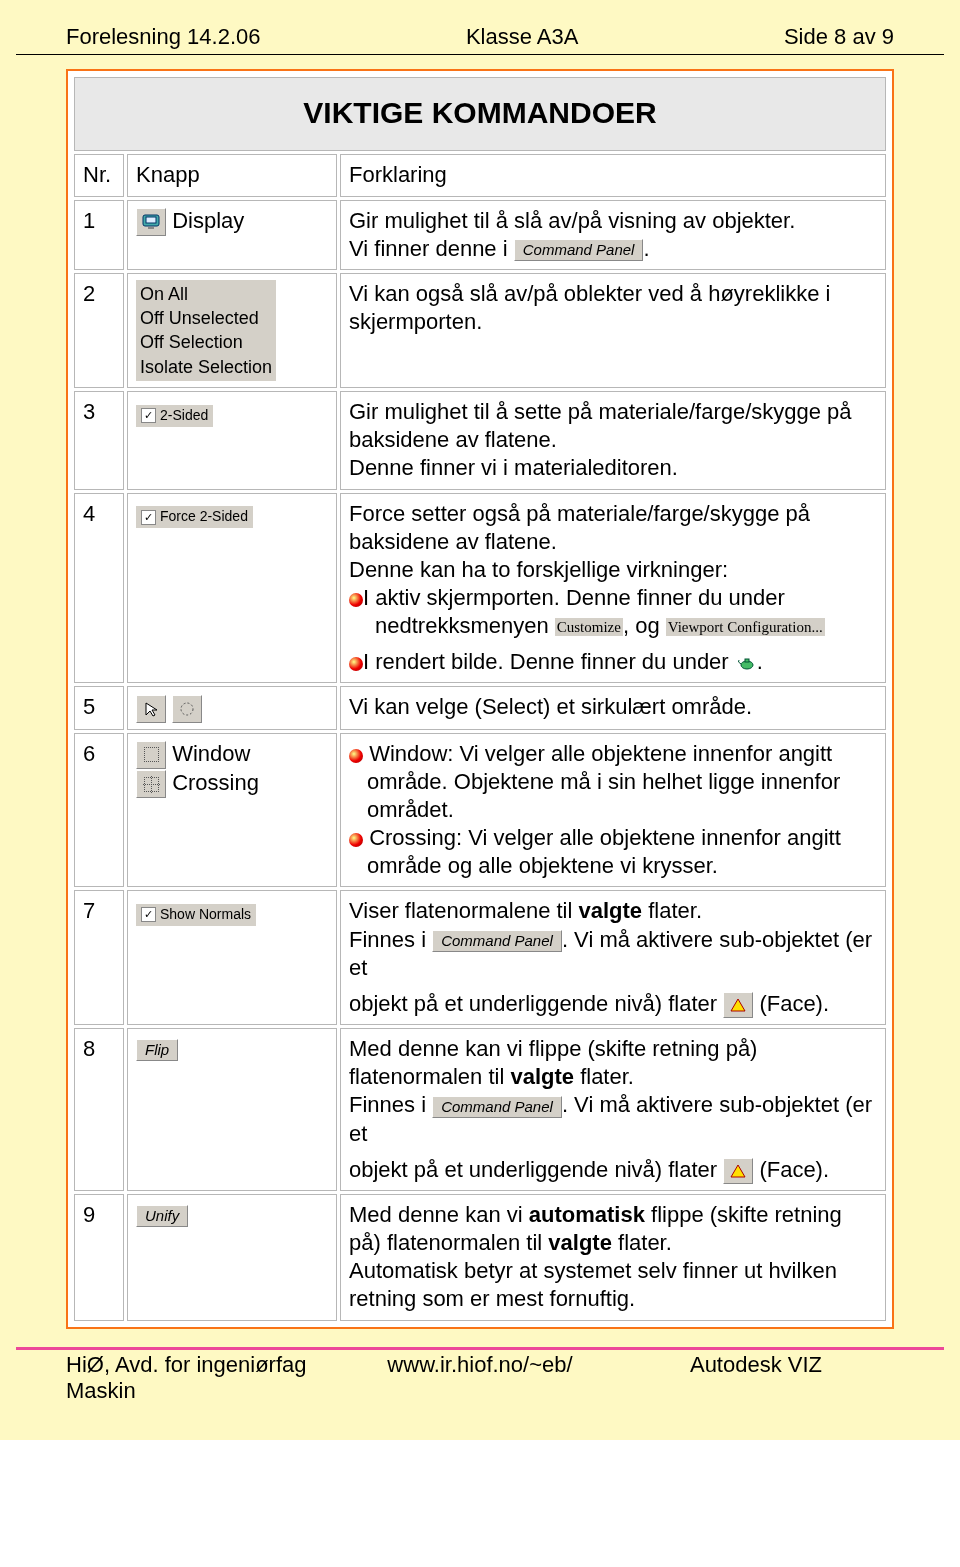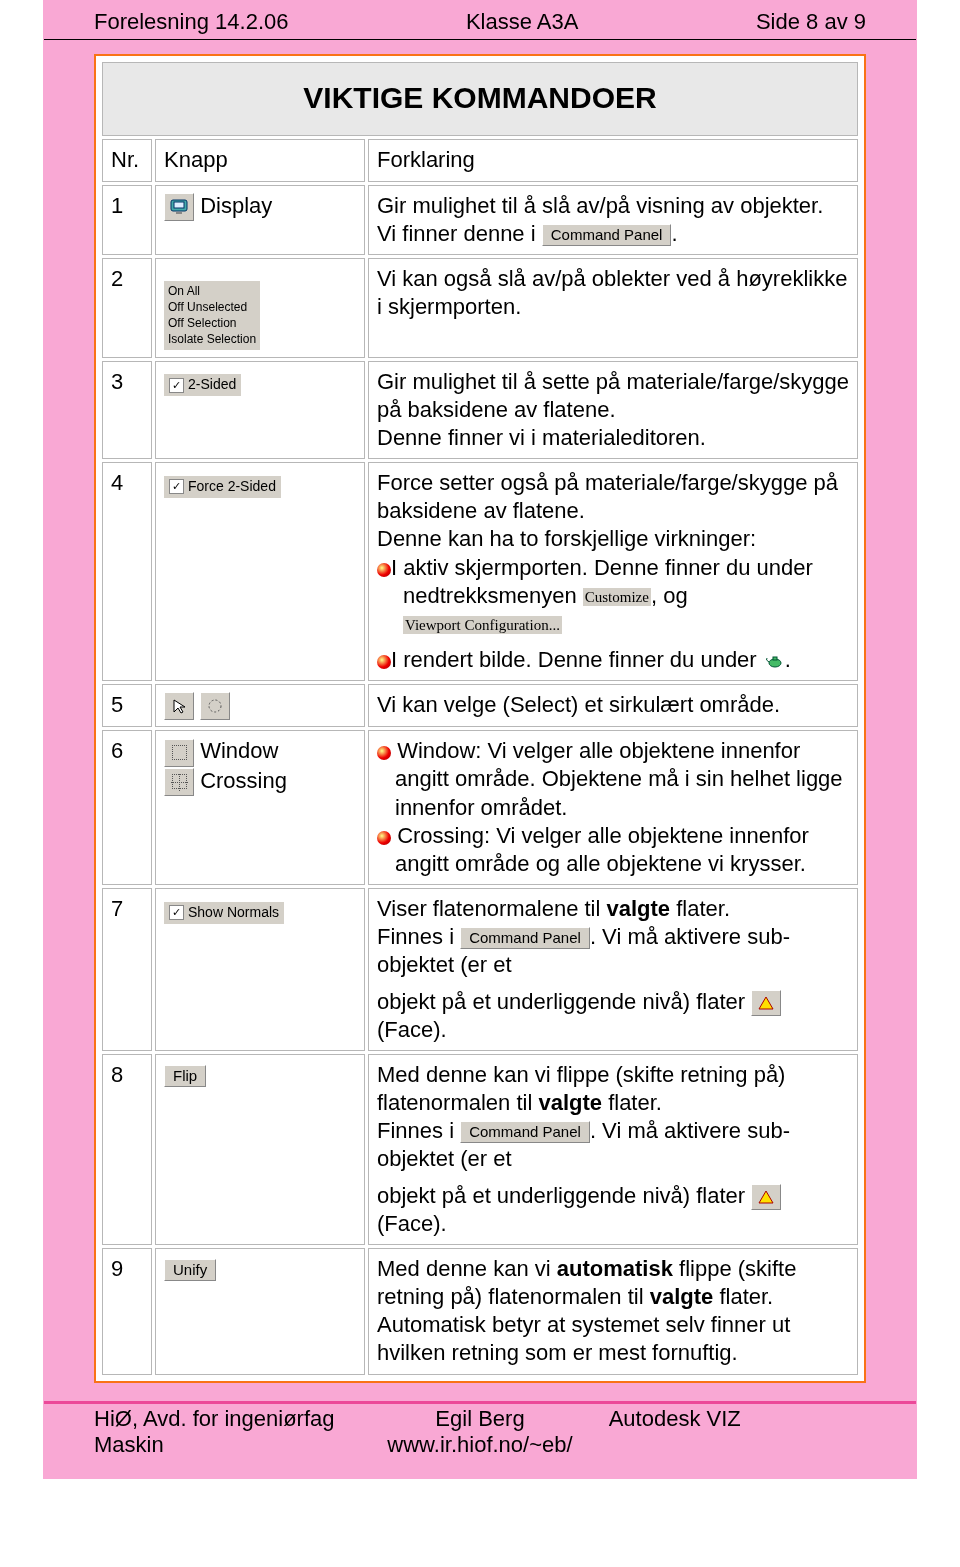--- a/index.html
+++ b/index.html
@@ -3,43 +3,43 @@
 <meta charset="utf-8">
 <style>
   body {
     margin: 0;
     padding: 0;
     font-family: Arial, Helvetica, sans-serif;
     background: #fff;
     color: #000;
   }
   .page {
-    width: 874px;
+    width: 960px;
     margin: 0 auto;
-    background: #f9a8d4;
+    background: #fef9c3;
     box-sizing: border-box;
-    padding: 1px;
+    padding: 16px;
   }
   .doc-header, .doc-footer {
     display: flex;
     justify-content: space-between;
     font-size: 22px;
     padding: 8px 50px 4px 50px;
   }
   .doc-header { border-bottom: 1px solid #000; }
   .doc-footer {
     border-top: 3px solid #ec4899;
     margin-top: 18px;
     padding-top: 2px;
     padding-bottom: 20px;
   }
   .doc-footer .col { flex: 1; }
   .doc-footer .left  { text-align: left;  }
   .doc-footer .mid   { text-align: center;}
-  .doc-footer .right { text-align: left; }
+  .doc-footer .right { text-align: center; }
 
   .content {
     padding: 14px 50px 0 50px;
   }
 
   .outer {
     border: 2px solid #f97316;
     padding: 3px;
     background: #fff;
   }
@@ -74,20 +74,21 @@
     background: #d4d0c8;
     border: 1px solid #888;
     border-top-color: #fff;
     border-left-color: #fff;
     padding: 1px 8px;
     font-size: 15px;
     font-family: Tahoma, Arial, sans-serif;
     color: #000;
     line-height: 1.2;
     vertical-align: middle;
+    font-style: italic;
   }
   .ui-flat {
     background: #d4d0c8;
     font-size: 15px;
     font-family: Liberation Serif, serif;
     display: inline-block;
     padding: 0 2px;
     line-height: 1.2;
     vertical-align: middle;
   }
@@ -101,25 +102,24 @@
     gap: 4px;
     border: 1px solid #d4d0c8;
   }
   .ui-check .box {
     width: 13px; height: 13px; background: #fff; border: 1px solid #888;
     display: inline-flex; align-items:center; justify-content:center;
     font-size: 11px; line-height: 1; color: #000;
   }
   .ui-menu {
     background: #d4d0c8;
-    font-size: 12px;
+    font-size: 18px;
     font-family: Tahoma, Arial, sans-serif;
     padding: 2px 4px;
     display: inline-block;
-    margin-top: 16px;
   }
   .ui-menu div { line-height: 1.35; }
 
   .icon {
     display: inline-flex;
     align-items: center;
     justify-content: center;
     vertical-align: middle;
   }
   .icon-box {
@@ -379,20 +379,19 @@
         </table>
     </div>
   </div>
 
   <div class="doc-footer">
     <div class="col left">
       <div>HiØ, Avd. for ingeniørfag</div>
       <div>Maskin</div>
     </div>
     <div class="col mid">
-      <div>Egil Berg</div>
       <div>www.ir.hiof.no/~eb/</div>
     </div>
     <div class="col right">
       <div>Autodesk VIZ</div>
     </div>
   </div>
 </div>
 
 </body></html>

